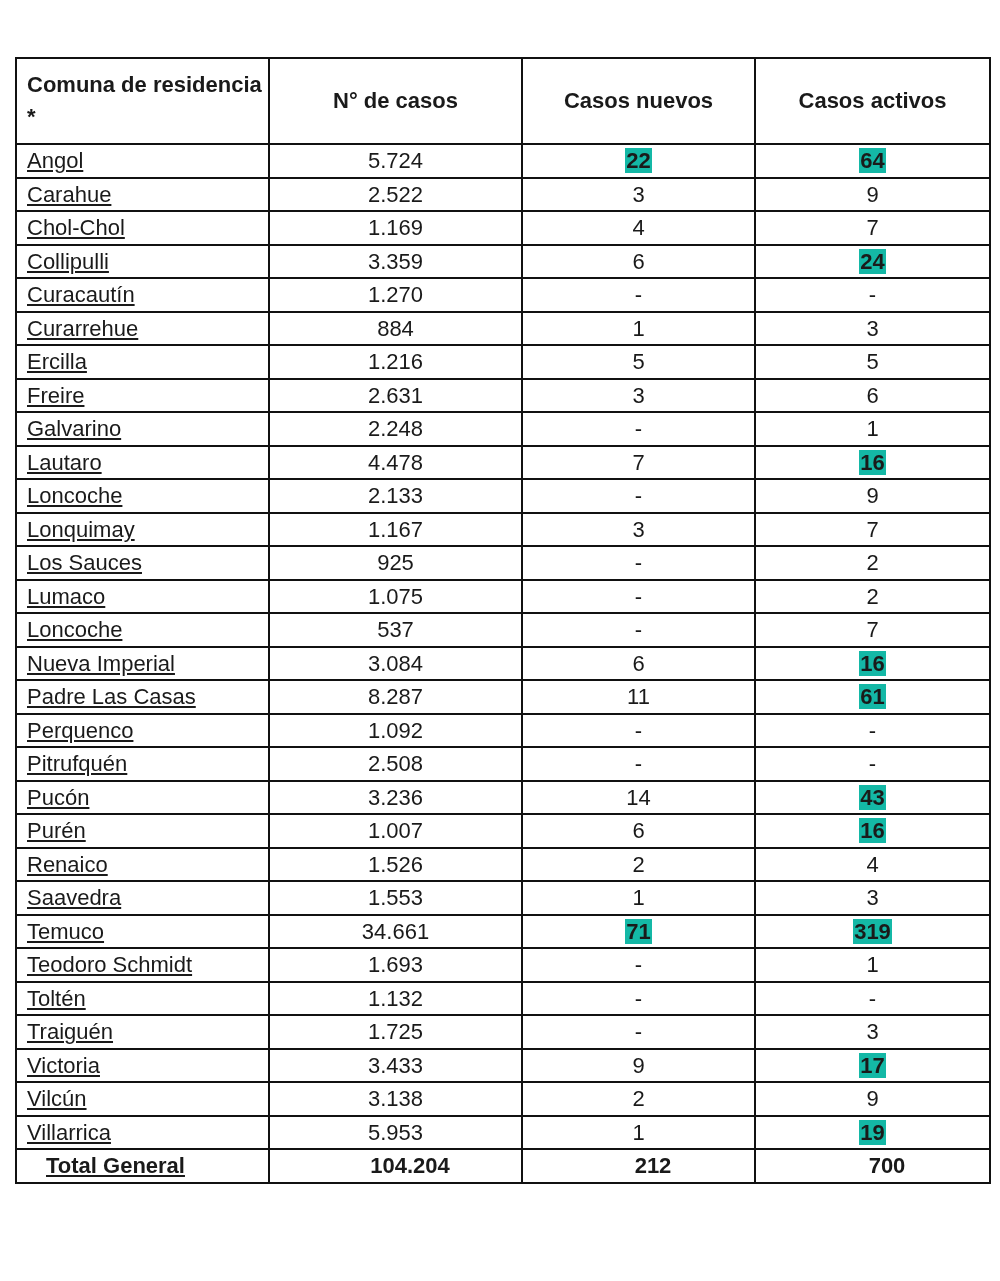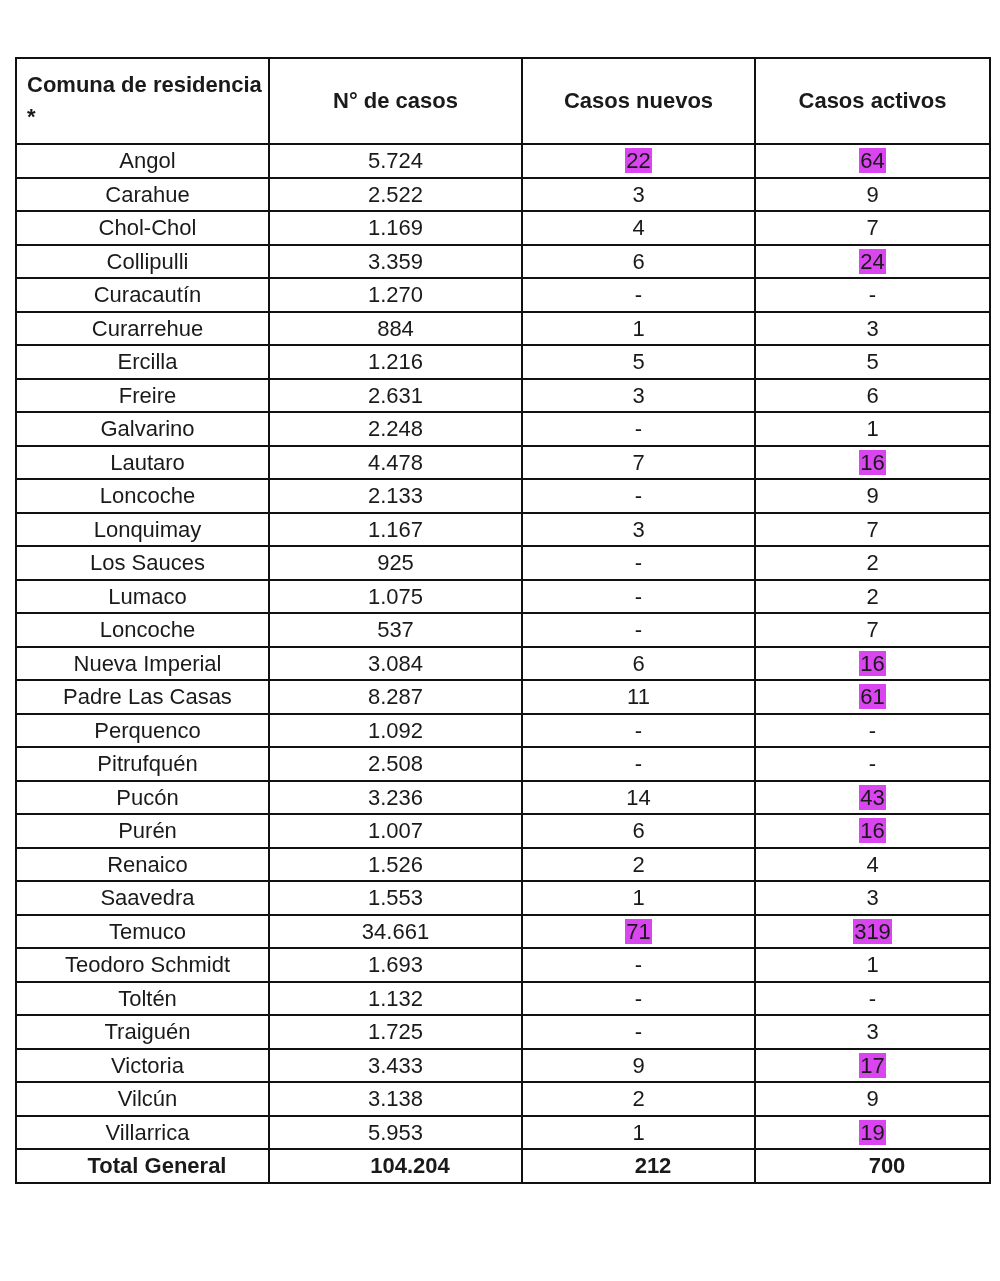--- a/index.html
+++ b/index.html
@@ -31,23 +31,23 @@
     text-align: left;
     padding-left: 10px;
     line-height: 32px;
   }
   table.cases td {
     height: 31.5px;
     font-size: 22px;
     line-height: 31px;
     text-align: center;
   }
-  table.cases td.name { text-align: center; padding-left: 10px; }
+  table.cases td.name { text-align: left; padding-left: 10px; text-decoration: underline; }
   table.cases tr.total td { font-weight: bold; padding-left: 29px; }
-  .hl { background: #d946ef; padding: 0 1px; }
+  .hl { background: #14b8a6; padding: 0 1px; font-weight: bold; }
 </style>
 </head>
 <body>
 
 <div class="wrap">
   <table class="cases">
     <colgroup>
         <col class="c1">
         <col class="c2">
         <col class="c3">

